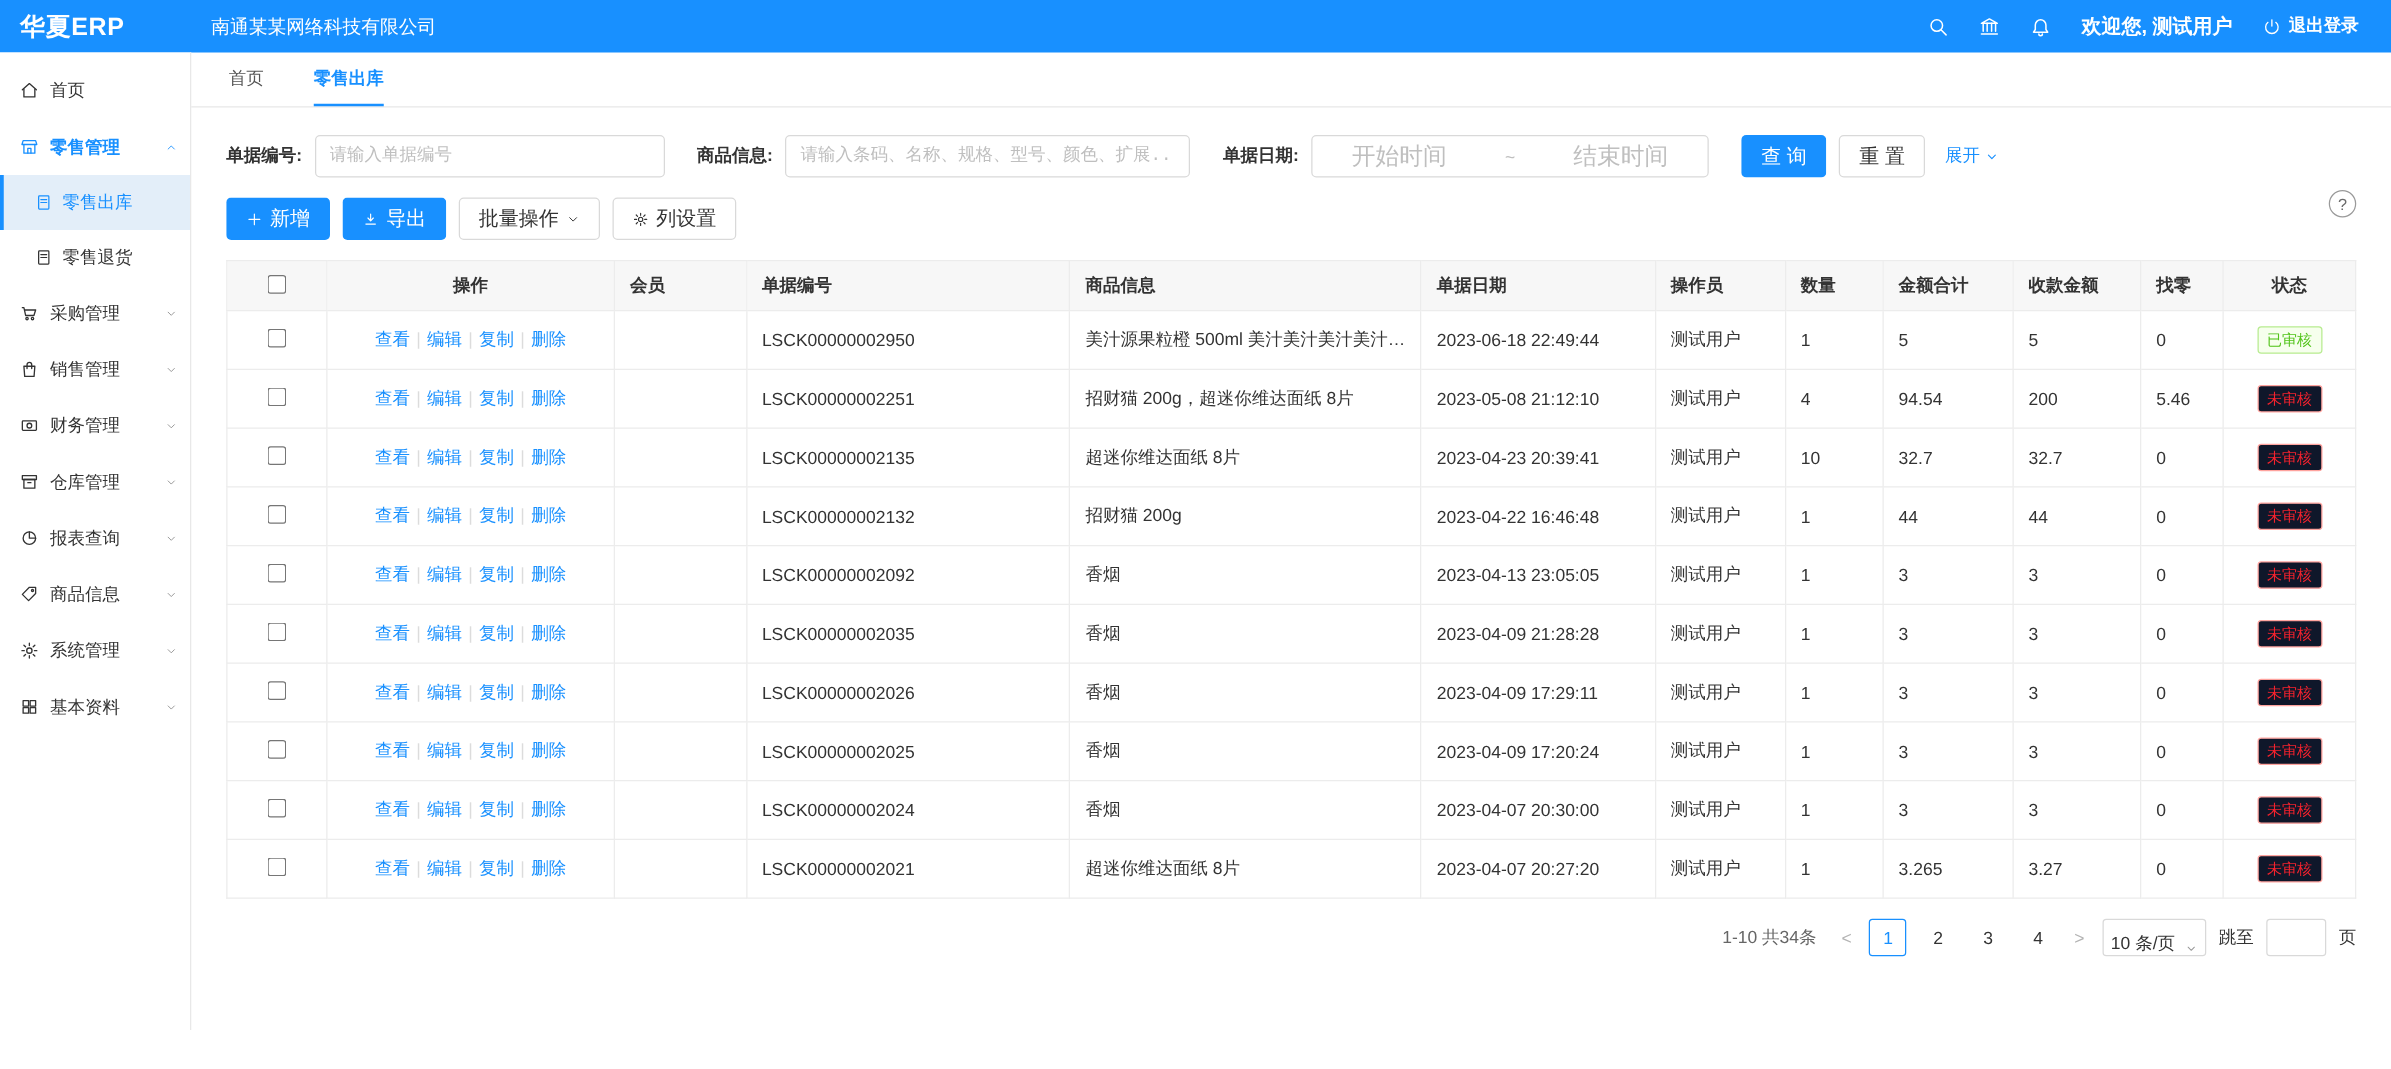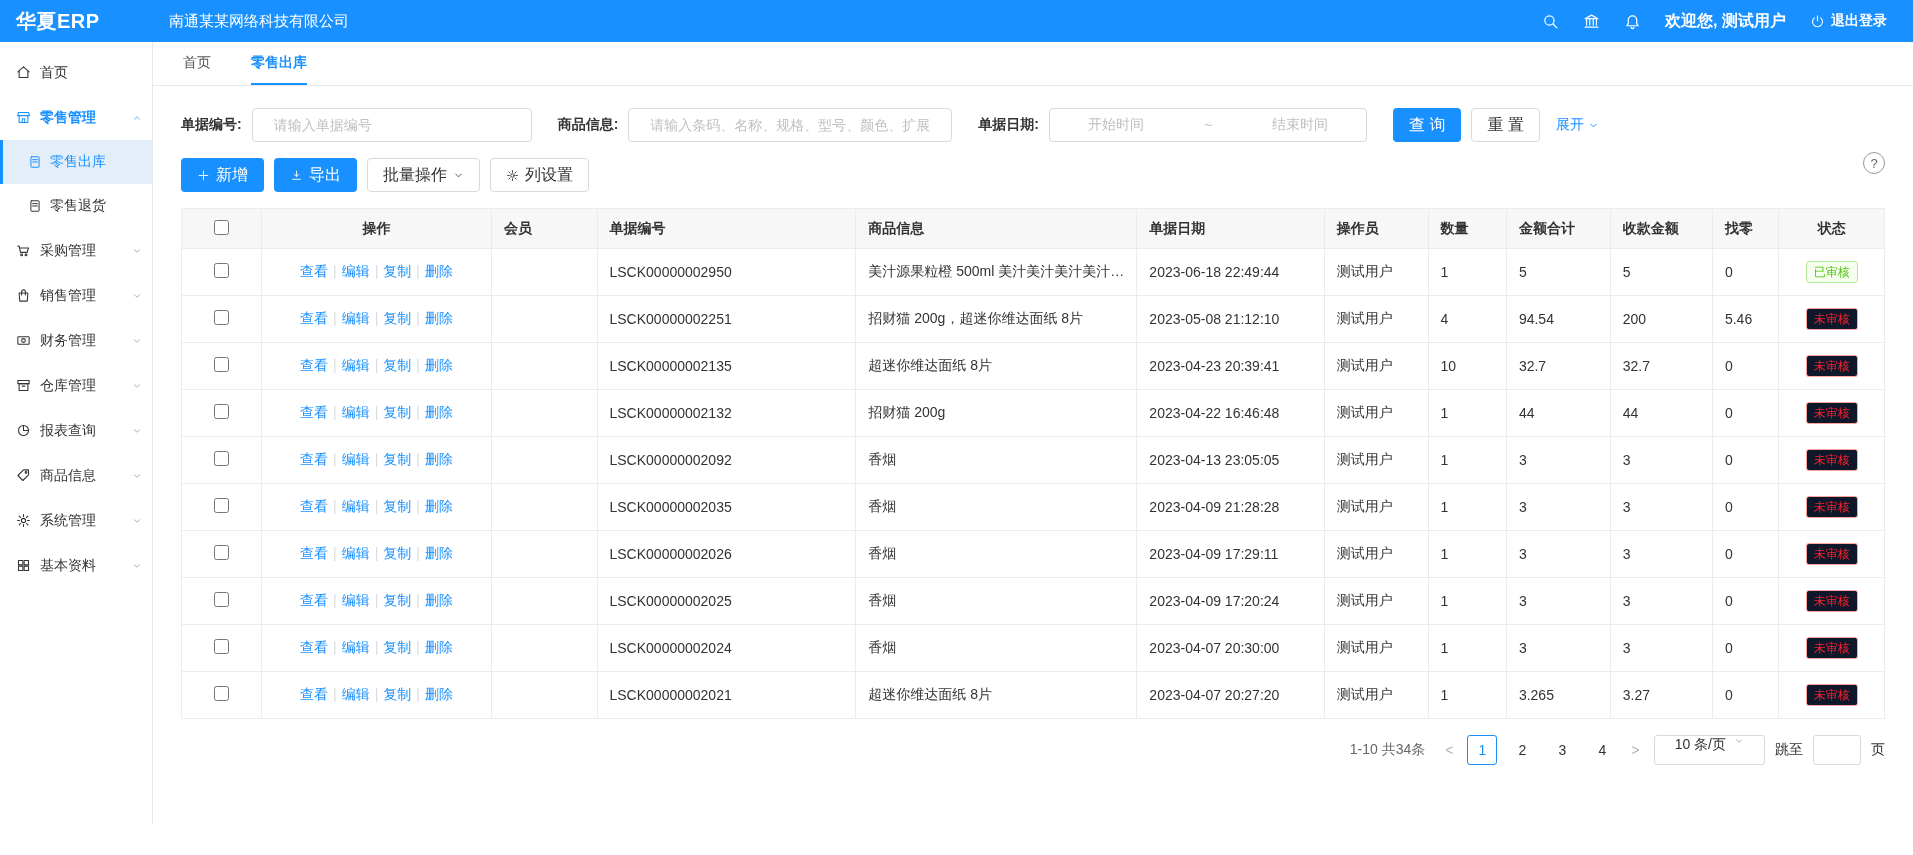--- a/index.html
+++ b/index.html
@@ -37,24 +37,24 @@
   .tabbar { height:44px; border-bottom:1px solid #e8e8e8; display:flex; align-items:stretch; padding-left:30px; gap:40px; flex-shrink:0; }
   .tab { display:flex; align-items:center; font-size:14px; color:#555; cursor:pointer; border-bottom:2px solid transparent; }
   .tab.active { color:#1890ff; border-bottom-color:#1890ff; font-weight:bold; }
 
   .content { flex:1; padding:22px 28px 0 28px; overflow:hidden; }
 
   
   .filter-row { display:flex; align-items:center; }
   .filter-group { display:flex; align-items:center; margin-right:26px; }
   .filter-label { font-weight:bold; font-size:14px; margin-right:10px; white-space:nowrap; color:#333; }
-  .input { height:34px; border:1px solid #d9d9d9; border-radius:4px; padding:0 21px; font-size:14px; color:#737373; outline:none; background:#fff; }
+  .input { height:34px; border:1px solid #d9d9d9; border-radius:4px; padding:0 11px; font-size:14px; color:#737373; outline:none; background:#fff;font-family:Liberation Mono, monospace; }
   .input::placeholder { color:#bfbfbf; }
   .range-box { height:34px; border:1px solid #d9d9d9; border-radius:4px; display:flex; align-items:center; justify-content:space-around; width:318px; padding:0 12px; cursor:pointer; background:#fff; }
-  .range-ph { color:#bfbfbf; font-size:14px; }
+  .range-ph { color:#bfbfbf; font-size:19px; }
   .range-sep { color:#bfbfbf; margin:0 8px; }
 
   .btn { height:34px; border-radius:4px; padding:0 15px; font-size:16px; display:inline-flex; align-items:center; justify-content:center; gap:6px; cursor:pointer; border:1px solid transparent; white-space:nowrap; }
   .btn-primary { background:#1890ff; color:#fff; }
   .btn-default { background:#fff; border-color:#d9d9d9; color:#333; }
   .link-blue { color:#1890ff; display:inline-flex; align-items:center; gap:4px; cursor:pointer; margin-left:16px; font-size:14px; }
   .mlr { margin-left:10px; }
 
   
   .toolbar-row { display:flex; align-items:center; margin-top:16px; gap:10px; }
@@ -74,21 +74,21 @@
   .status-badge { display:inline-block; font-size:12px; line-height:20px; padding:0 7px; border-radius:3px; border:1px solid transparent; }
   .status-approved { color:#52c41a; background:#f6ffed; border-color:#b7eb8f; }
   .status-pending  { color:#f5222d; background:#0f172a; border-color:#ffa39e; }
 
   
   .pagination { display:flex; justify-content:flex-end; align-items:center; gap:10px; margin-top:16px; font-size:14px; color:#666; }
   .page-total { margin-right:6px; color:#666; }
   .page-arrow { color:#b3b3b3; cursor:pointer; font-size:14px; padding:0 4px; user-select:none; }
   .page-num { min-width:30px; height:30px; display:inline-flex; align-items:center; justify-content:center; cursor:pointer; color:#333; border-radius:3px; }
   .page-num.active { border:1px solid #1890ff; color:#1890ff; background:#fff; }
-  .page-size { height:30px; border:1px solid #d9d9d9; border-radius:3px; display:inline-flex; align-items:flex-start; gap:8px; padding:0 20px; cursor:pointer; color:#333; background:#fff; }
+  .page-size { height:30px; border:1px solid #d9d9d9; border-radius:3px; display:inline-flex; align-items:flex-end; gap:8px; padding:0 6px; cursor:pointer; color:#333; background:#fff; }
   .jump-input { width:48px; height:30px; border:1px solid #d9d9d9; border-radius:3px; outline:none; padding:0 6px; }
   .jump-label { color:#333; }
 </style>
 </head>
 <body>
 
 <div class="app">
 
   <header class="header">
     <div class="logo">华夏ERP</div>

